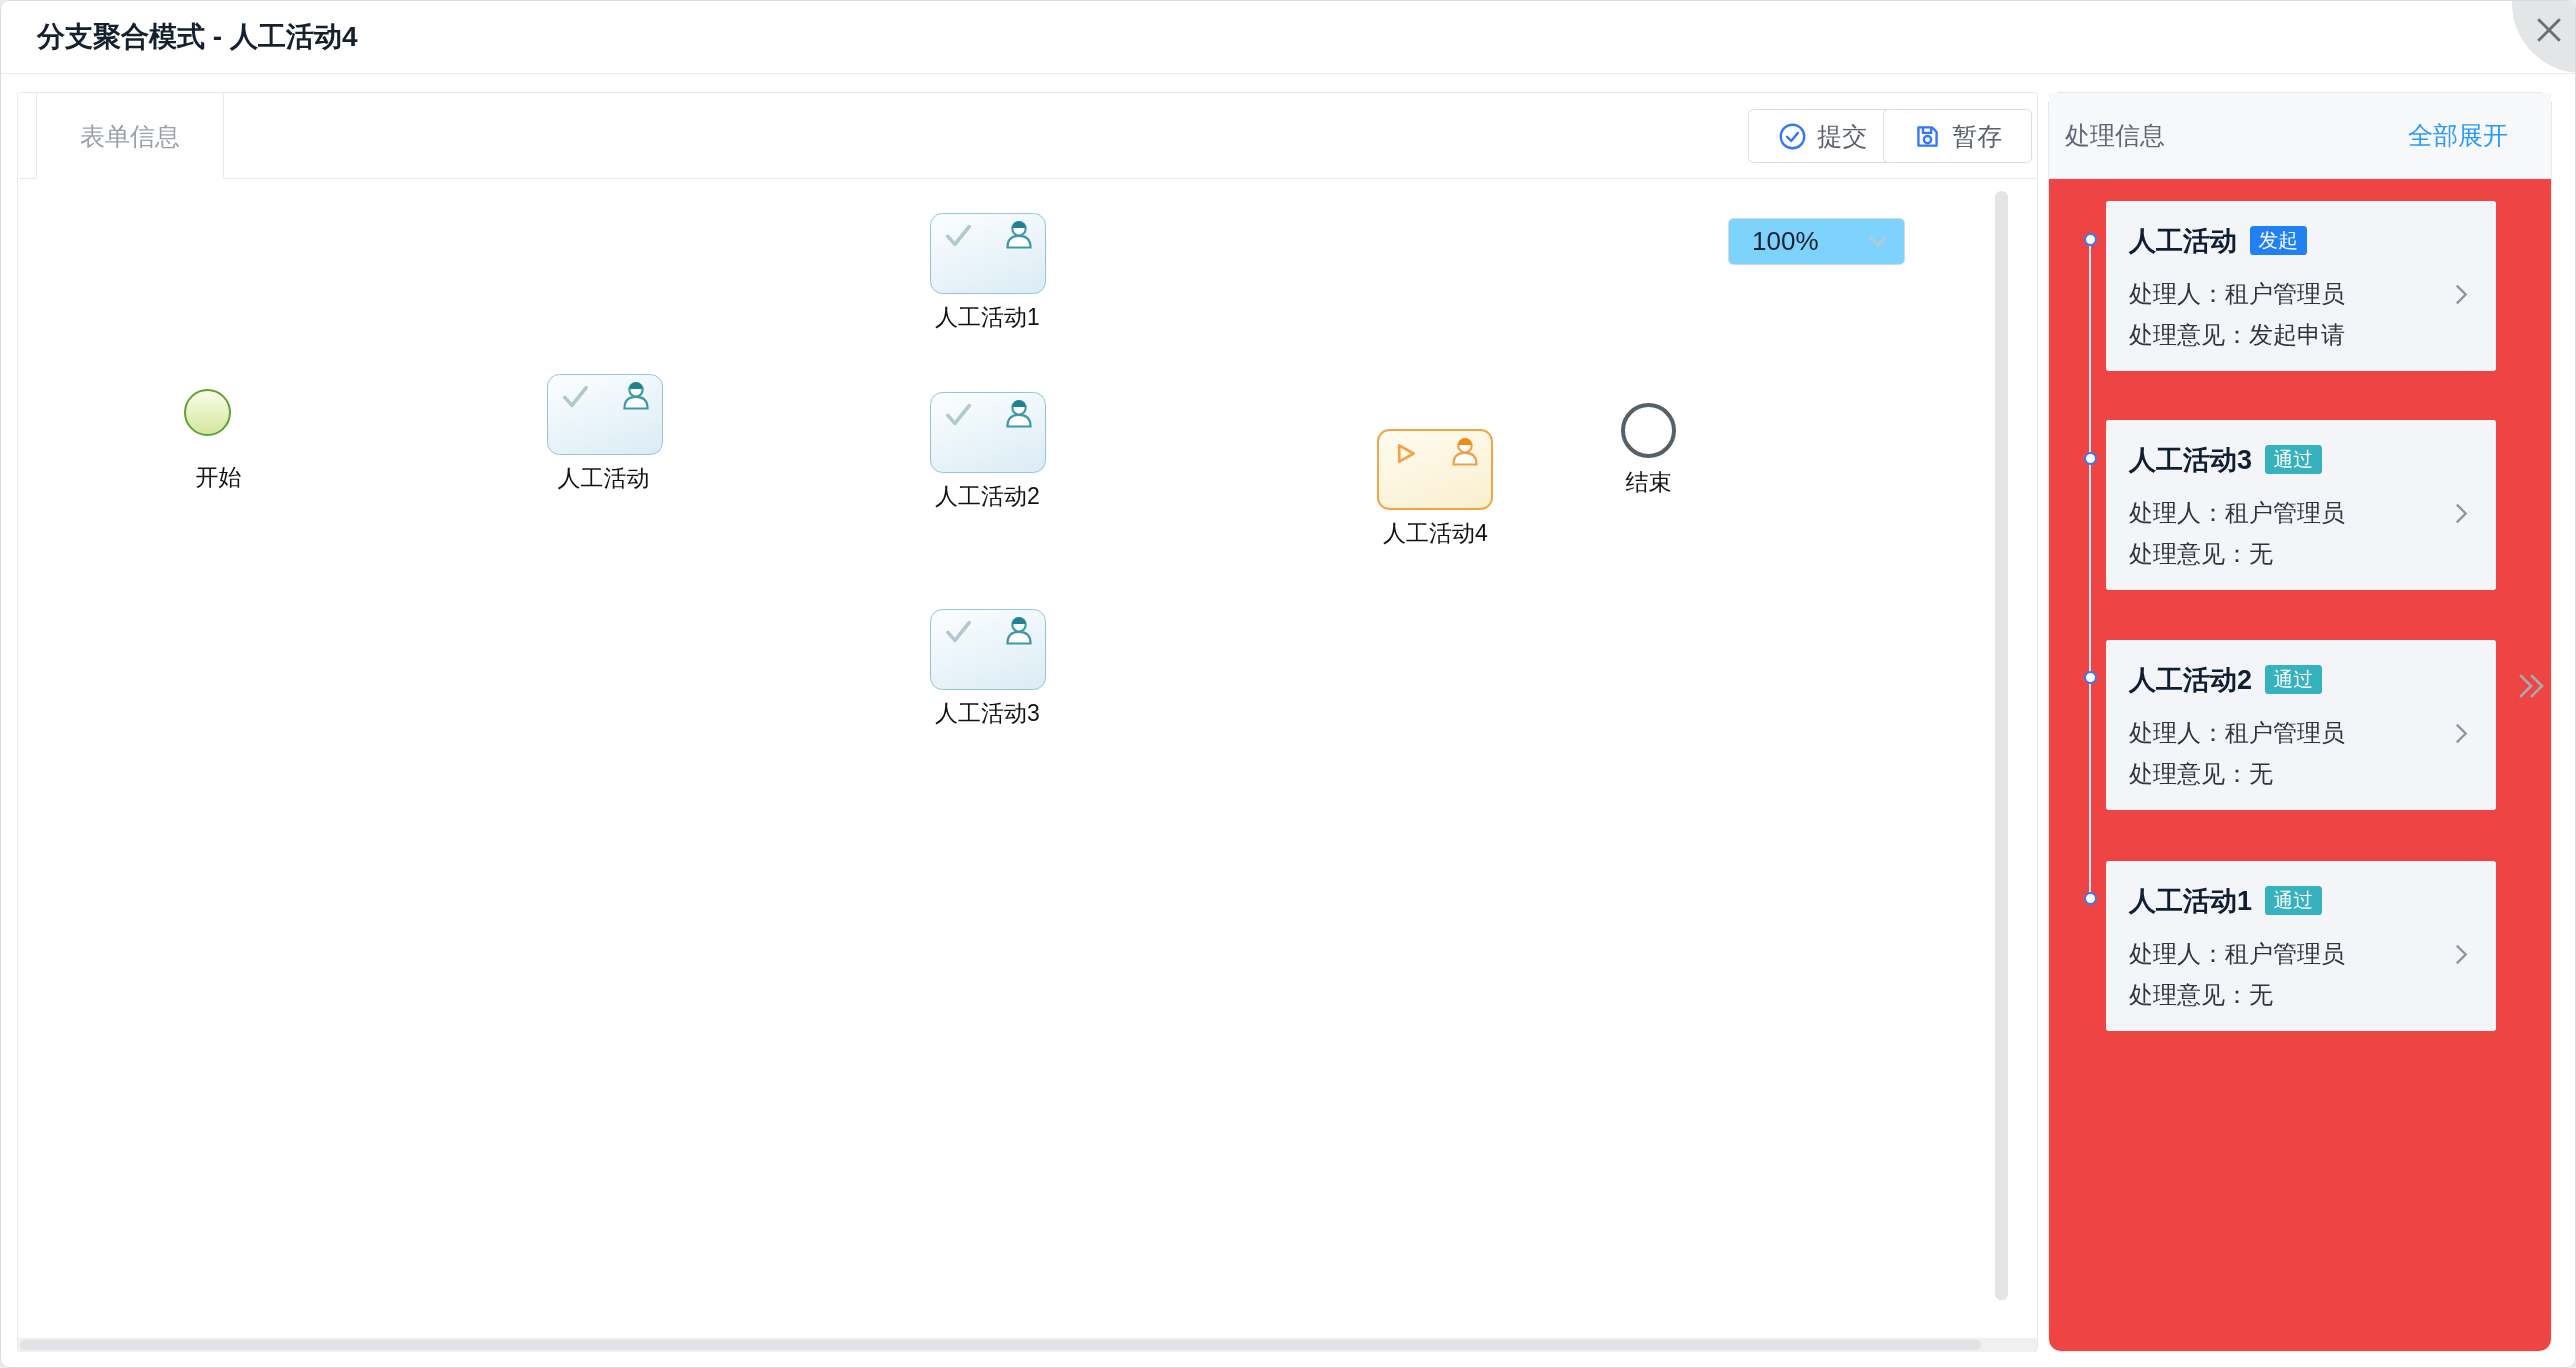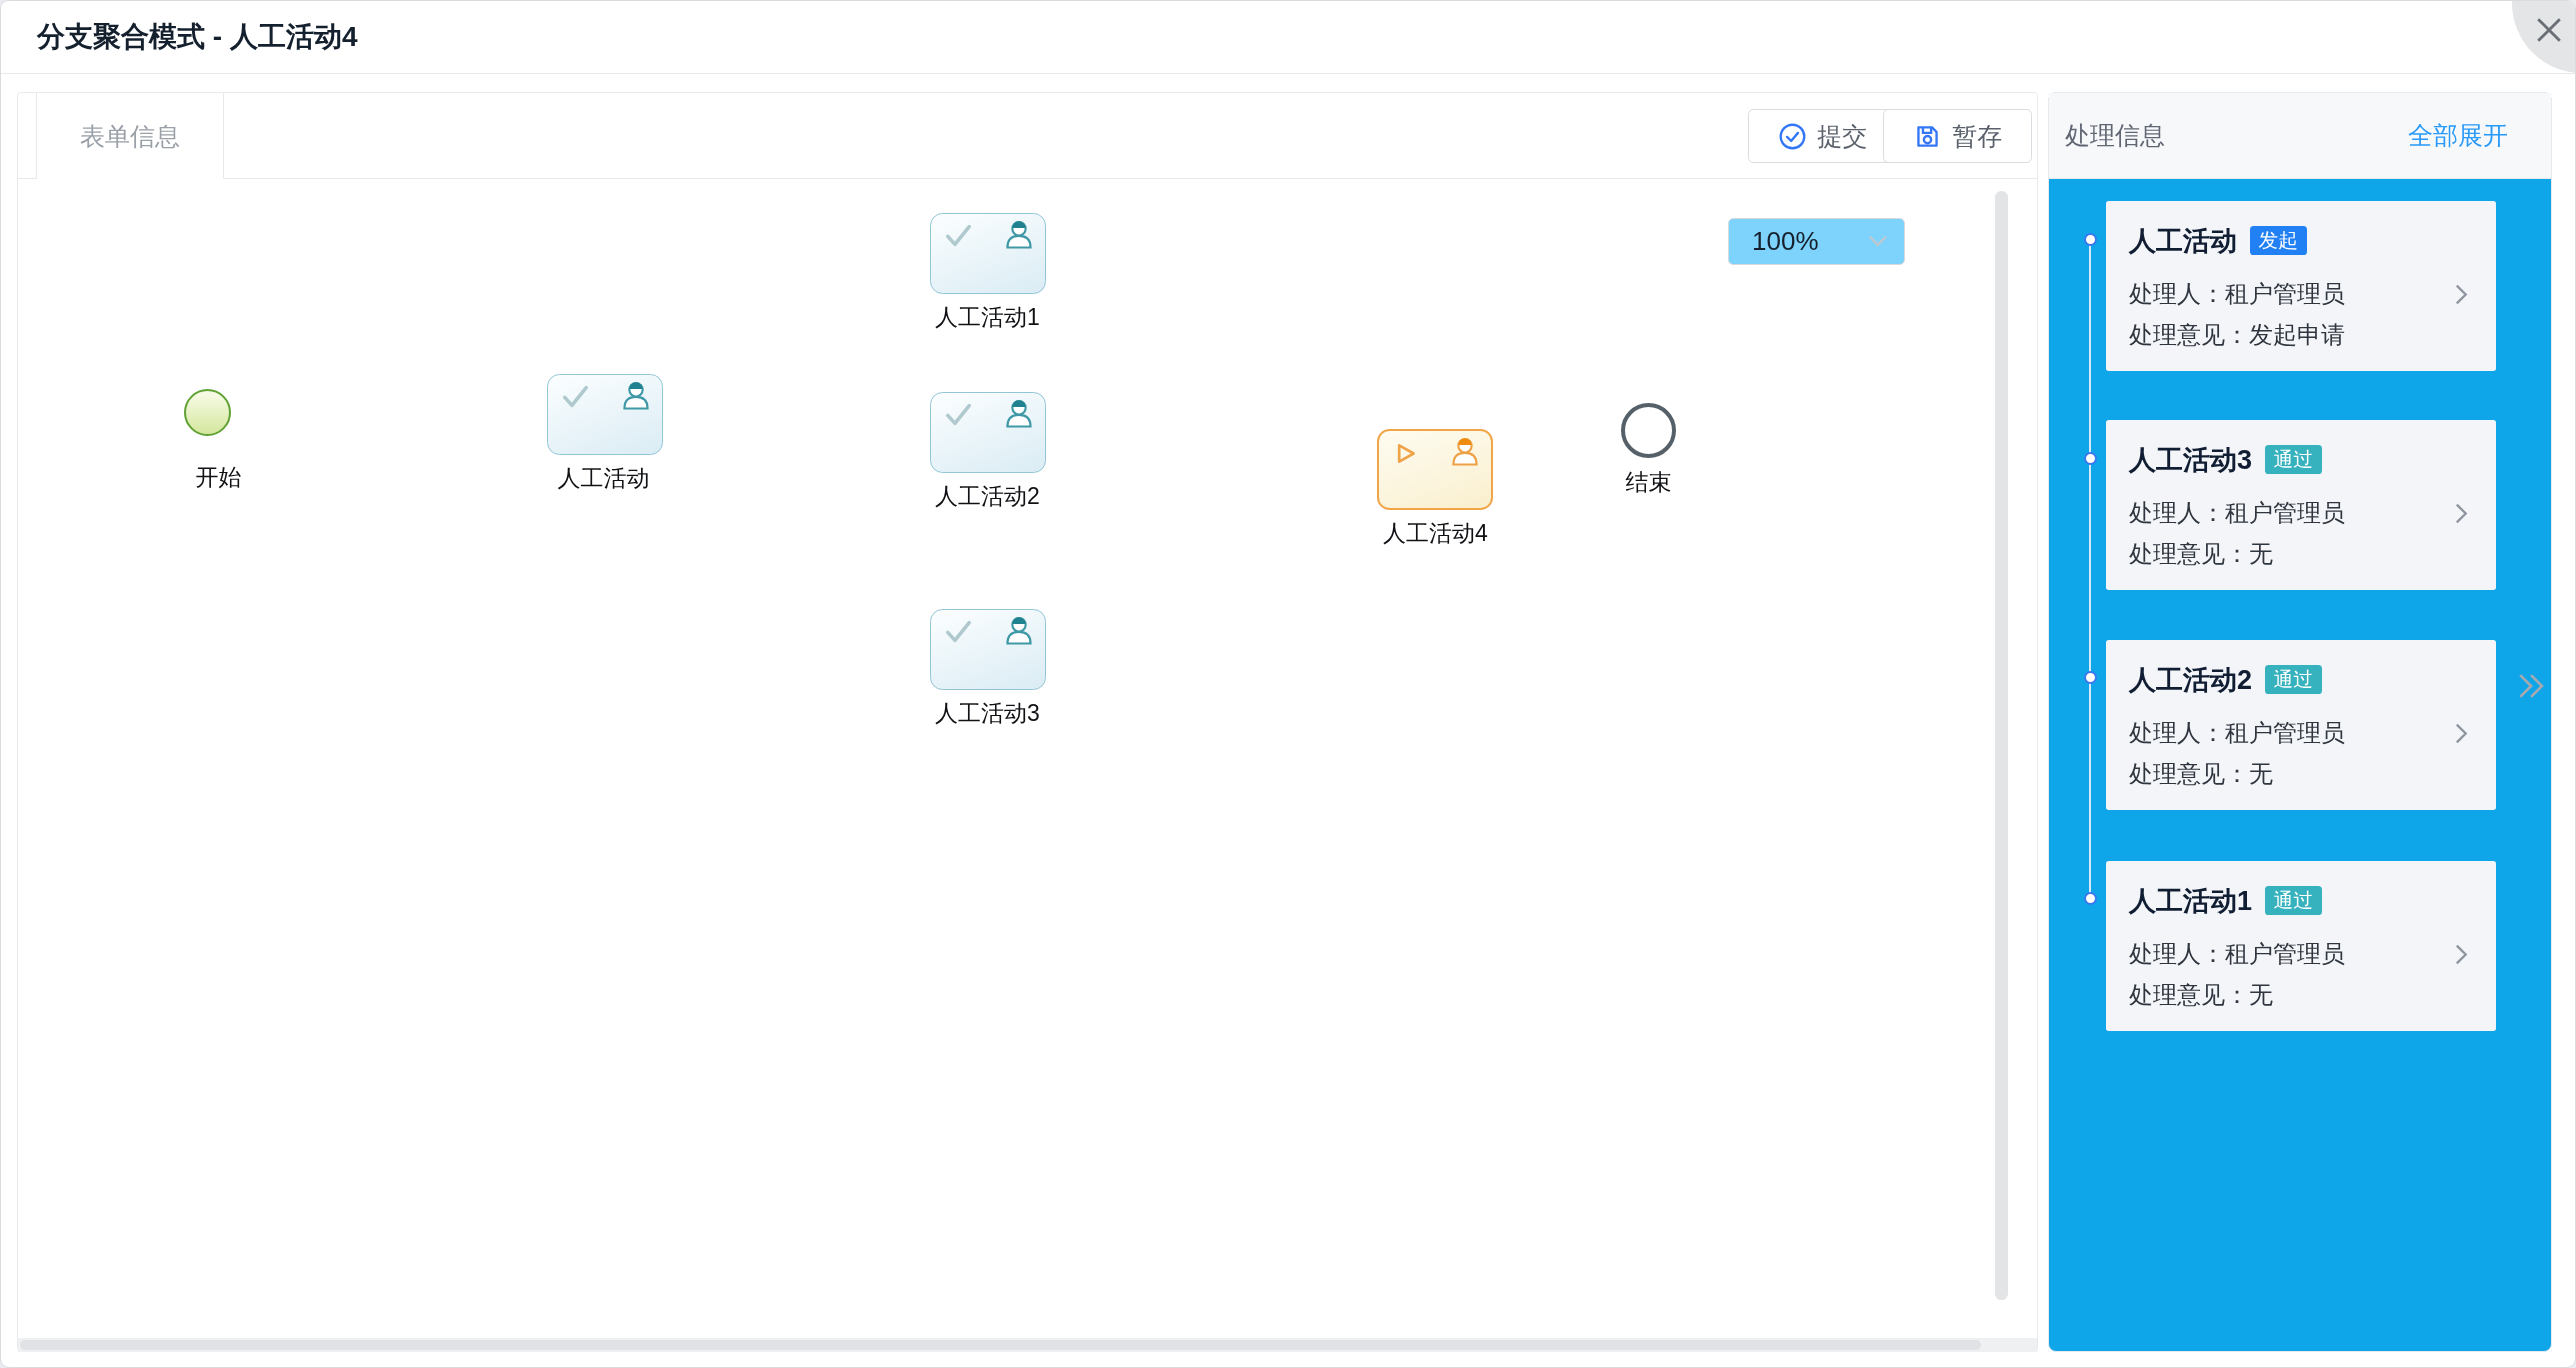--- a/index.html
+++ b/index.html
@@ -40,21 +40,21 @@
     border:2.7px solid #5fa233;background:linear-gradient(180deg,#f6fae2 10%,#d5e8a0 95%);cursor:pointer;}
   .end-node{position:absolute;left:1620px;top:402px;width:55px;height:55px;border-radius:50%;box-sizing:border-box;
     border:4.5px solid #566068;background:#fff;cursor:pointer;}
   .act-node{position:absolute;width:116px;height:81px;box-sizing:border-box;border-radius:12.5px;cursor:pointer;}
   .act-blue{border:1.8px solid #92c6d6;background:linear-gradient(160deg,#fcfeff 0%,#e9f4f9 55%,#daecf4 100%);}
   .act-orange{border:2.7px solid #f0a646;background:linear-gradient(160deg,#fefcf1 0%,#fbf3d9 70%,#faefcd 100%);}
   .node-ico-tl{position:absolute;left:12.5px;top:9px;}
   .node-ico-tr{position:absolute;right:9px;top:5.4px;}
   
   .right-panel{position:absolute;left:2047px;top:91px;width:504px;height:1260px;box-sizing:border-box;
-    border:0.9px solid #e7e9ec;border-radius:8px;background:#0ea5e9;}
+    border:0.9px solid #e7e9ec;border-radius:13px;background:#ef4444;}
   .panel-header{position:absolute;left:0;top:0;width:100%;height:86px;box-sizing:border-box;background:#f7f8fa;
     border-bottom:0.9px solid #e7e9ec;display:flex;align-items:center;padding:0 43px 0 16px;}
   .panel-title{font-size:25px;color:#606773;}
   .expand-all{margin-left:auto;font-size:25px;color:#2a9af9;cursor:pointer;}
   .rail{position:absolute;left:40px;top:152px;width:1.8px;height:658px;background:#d8e6f9;}
   .tdot{position:absolute;left:35px;width:13.4px;height:13.4px;box-sizing:border-box;border:2.7px solid #3b78f0;
     border-radius:50%;background:#fff;}
   .pcard{position:absolute;left:57px;width:390px;height:170px;box-sizing:border-box;background:#f3f5f9;
     border-radius:2.7px;padding:21.5px 23px;}
   .pcard-title{display:flex;align-items:center;margin-bottom:19.7px;}

